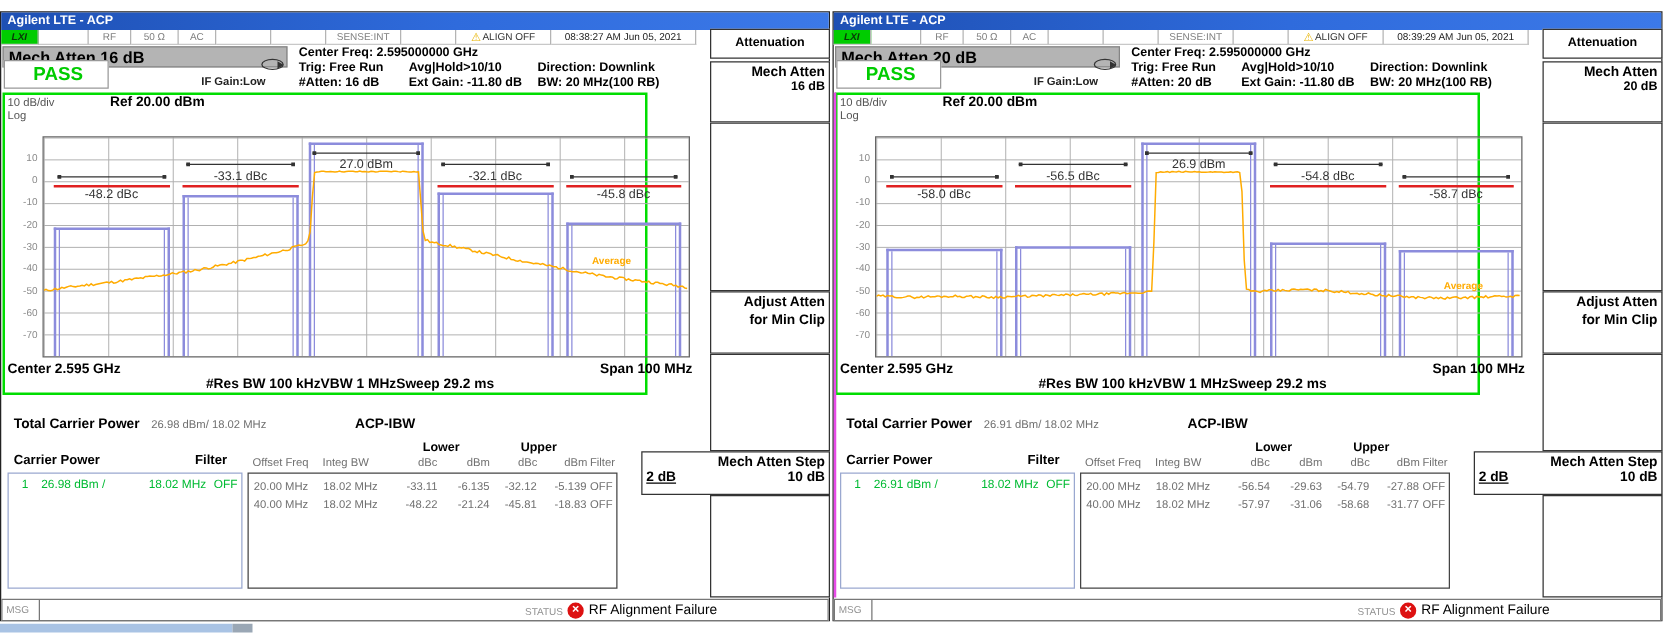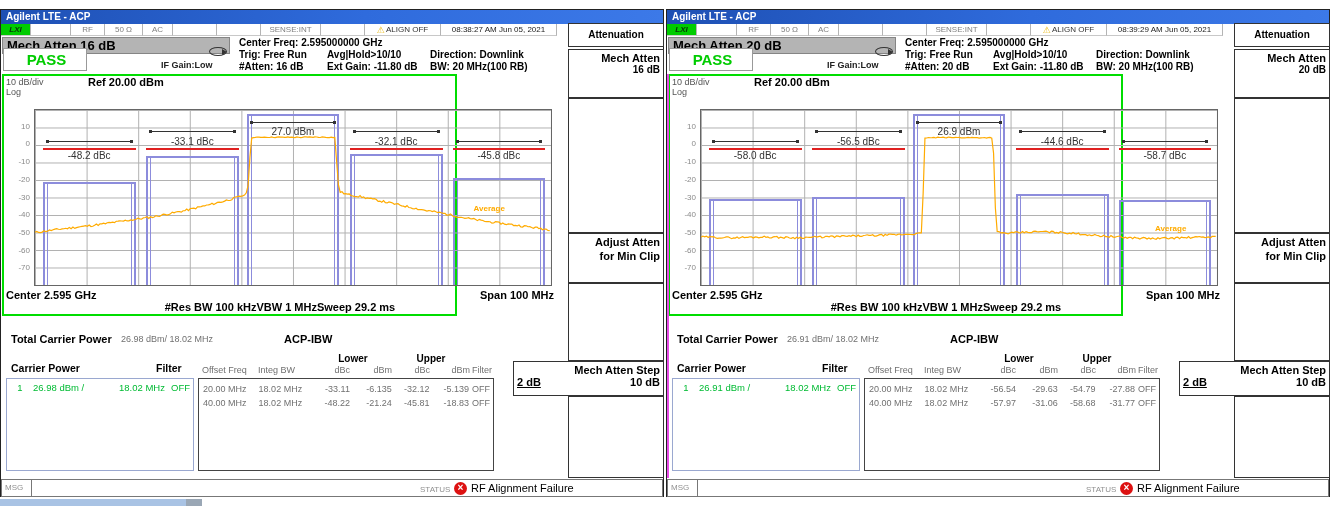--- a/index.html
+++ b/index.html
@@ -32,21 +32,21 @@
   .loopicon::after{content:'';position:absolute;right:-4px;top:1px;border:3px solid transparent;border-left:5px solid #333;}
 
   .cfreq{position:absolute;left:238px;top:27px;font-size:10px;font-weight:bold;color:#000;white-space:nowrap;}
   .inforow{position:absolute;left:238px;width:318px;height:12px;font-size:10px;font-weight:bold;color:#000;display:flex;white-space:nowrap;}
   .inforow .ic1{width:88px;}
   .inforow .ic2{width:103px;}
   .inforow .ic3{flex:1;}
   .inforow2{top:39px;}
   .inforow3{top:51px;}
 
-  .graphbox{position:absolute;left:1px;top:64px;width:455px;height:242px;border:2px solid #00dd00;background:#fff;}
+  .graphbox{position:absolute;left:1px;top:64px;width:516px;height:242px;border:2px solid #00dd00;background:#fff;}
   .ghead1{position:absolute;left:2px;top:1px;font-size:9px;color:#555;}
   .gref{position:absolute;left:84px;top:0;font-size:11px;font-weight:bold;color:#000;}
   .glog{position:absolute;left:2px;top:11px;font-size:9px;color:#555;}
   .yticks{position:absolute;left:0;top:33px;width:28px;height:177px;}
   .ytick{position:absolute;right:2px;width:100%;text-align:right;font-size:8px;color:#8a8a8a;}
   .plot{position:absolute;left:30px;top:33px;width:518px;height:177px;border:1px solid #666;
     background-image:linear-gradient(to right,#b0b0b0 1px,transparent 1px),
                      linear-gradient(to bottom,#b0b0b0 1px,transparent 1px);
     background-size:10% 10%;overflow:hidden;}
   .zone{position:absolute;bottom:0;border:2px solid #8c8cdc;border-bottom:none;background:transparent;}
@@ -347,21 +347,21 @@
           <div class="zone" style="left: 21.5%; width: 18%; top: 49.6%;"></div>
           <div class="rline" style="left: 21.5%; width: 18%; top: calc(22% - 1px);"></div>
           <div class="marrow" style="left: 22.1%; width: 16.8%; top: 12%;"></div>
           <div class="zlabel" style="left: 21.5%; width: 18%; top: calc(16.5% - 3px);">-56.5 dBc</div>
           <div class="zone" style="left: 41%; width: 18%; top: 2%;"></div>
           <div class="marrow" style="left: 41.6%; width: 16.8%; top: 7%;"></div>
           <div class="zlabel" style="left: 41%; width: 18%; top: calc(11% - 3px);">26.9 dBm</div>
           <div class="zone" style="left: 61%; width: 18%; top: 47.9%;"></div>
           <div class="rline" style="left: 61%; width: 18%; top: calc(22% - 1px);"></div>
           <div class="marrow" style="left: 61.6%; width: 16.8%; top: 12%;"></div>
-          <div class="zlabel" style="left: 61%; width: 18%; top: calc(16.5% - 3px);">-44.6 dBc</div>
+          <div class="zlabel" style="left: 61%; width: 18%; top: calc(16.5% - 3px);">-54.8 dBc</div>
           <div class="zone" style="left: 81%; width: 17.8%; top: 51.7%;"></div>
           <div class="rline" style="left: 81%; width: 17.8%; top: calc(22% - 1px);"></div>
           <div class="marrow" style="left: 81.6%; width: 16.6%; top: 17.5%;"></div>
           <div class="zlabel" style="left: 81%; width: 17.8%; top: calc(24.5% - 3px);">-58.7 dBc</div>
           <svg viewBox="0 0 1000 1000" preserveAspectRatio="none" class="trace-svg">
             <polyline points="0.0,726.5 3.5,720.3 7.0,724.3 10.5,720.7 14.0,728.8 17.5,722.1 21.0,724.4 24.5,723.2 28.0,730.0 31.5,733.0 35.0,732.1 38.5,732.4 42.0,730.9 45.5,728.7 49.0,724.7 52.5,724.6 56.0,730.5 59.5,735.5 63.0,730.9 66.5,731.9 70.0,725.3 73.5,733.6 77.0,728.7 80.5,724.2 84.0,729.3 87.5,728.0 91.0,727.8 94.5,724.4 98.0,725.1 101.5,731.3 105.0,725.3 108.5,726.6 112.0,730.3 115.5,727.5 119.0,727.7 122.5,720.6 126.0,727.4 129.5,725.6 133.0,731.5 136.5,731.0 140.0,725.2 143.5,724.1 147.0,722.2 150.5,732.8 154.0,726.8 157.5,729.3 161.0,732.7 164.5,724.0 168.0,725.7 171.5,731.5 175.0,733.2 178.5,728.8 182.0,735.2 185.5,726.8 189.0,732.7 192.5,727.0 196.0,733.3 199.5,733.8 203.0,726.0 206.5,727.1 210.0,728.0 213.5,727.4 217.0,725.4 220.5,721.6 224.0,726.6 227.5,723.8 231.0,721.0 234.5,730.2 238.0,728.6 241.5,721.6 245.0,722.5 248.5,724.3 252.0,718.9 255.5,721.0 259.0,728.2 262.5,719.3 266.0,721.0 269.5,724.9 273.0,718.2 276.5,717.9 280.0,720.6 283.5,722.0 287.0,718.3 290.5,721.9 294.0,715.1 297.5,717.4 301.0,724.1 304.5,715.0 308.0,721.8 311.5,722.7 315.0,717.1 318.5,715.8 322.0,713.0 325.5,716.7 329.0,716.9 332.5,712.6 336.0,720.3 339.5,720.4 343.0,716.7 346.5,712.4 350.0,710.8 353.5,720.9 357.0,710.2 360.5,716.5 364.0,709.4 367.5,709.0 371.0,710.5 374.5,710.4 378.0,715.4 381.5,710.7 385.0,708.7 388.5,713.8 392.0,712.4 395.5,710.7 399.0,710.7 402.5,710.9 406.0,711.5 409.5,712.1 413.0,712.4 416.5,706.6 420.0,702.7 423.5,701.7 427.0,702.6 430.5,476.7 434.0,160.5 437.5,160.0 441.0,157.2 444.5,158.6 448.0,158.1 451.5,156.1 455.0,159.8 458.5,155.3 462.0,156.9 465.5,157.2 469.0,154.7 472.5,157.6 476.0,159.1 479.5,154.7 483.0,156.5 486.5,158.2 490.0,157.8 493.5,156.0 497.0,157.2 500.5,156.7 504.0,158.9 507.5,159.1 511.0,159.3 514.5,158.3 518.0,156.6 521.5,158.6 525.0,157.0 528.5,157.7 532.0,157.5 535.5,157.8 539.0,160.2 542.5,158.8 546.0,158.7 549.5,157.2 553.0,160.4 556.5,157.7 560.0,156.5 563.5,160.5 567.0,247.3 570.5,560.0 574.0,693.4 577.5,694.6 581.0,702.1 584.5,700.3 588.0,701.9 591.5,704.6 595.0,708.1 598.5,702.5 602.0,698.4 605.5,701.0 609.0,696.4 612.5,696.5 616.0,700.4 619.5,702.6 623.0,694.5 626.5,701.9 630.0,694.9 633.5,698.9 637.0,700.8 640.5,701.2 644.0,693.9 647.5,692.4 651.0,695.1 654.5,696.8 658.0,694.2 661.5,694.3 665.0,693.4 668.5,692.5 672.0,696.0 675.5,701.1 679.0,692.4 682.5,693.5 686.0,703.1 689.5,699.5 693.0,704.1 696.5,694.7 700.0,698.5 703.5,701.8 707.0,705.3 710.5,708.0 714.0,704.3 717.5,707.7 721.0,700.0 724.5,706.3 728.0,708.1 731.5,703.1 735.0,714.1 738.5,712.7 742.0,712.7 745.5,712.1 749.0,717.1 752.5,713.1 756.0,717.8 759.5,716.6 763.0,710.7 766.5,715.6 770.0,717.6 773.5,723.1 777.0,722.9 780.5,715.6 784.0,723.4 787.5,723.7 791.0,727.5 794.5,717.8 798.0,724.7 801.5,727.2 805.0,724.2 808.5,721.5 812.0,721.1 815.5,727.0 819.0,731.4 822.5,726.6 826.0,732.6 829.5,727.9 833.0,727.9 836.5,735.7 840.0,727.4 843.5,730.9 847.0,732.0 850.5,737.2 854.0,731.8 857.5,728.3 861.0,730.9 864.5,737.0 868.0,731.1 871.5,736.8 875.0,731.0 878.5,735.7 882.0,739.0 885.5,729.9 889.0,735.8 892.5,731.6 896.0,729.4 899.5,728.3 903.0,733.7 906.5,736.9 910.0,730.9 913.5,729.7 917.0,736.8 920.5,728.0 924.0,726.0 927.5,735.5 931.0,726.1 934.5,729.2 938.0,728.6 941.5,731.8 945.0,723.7 948.5,733.4 952.0,729.3 955.5,726.8 959.0,723.3 962.5,725.0 966.0,723.0 969.5,726.6 973.0,725.3 976.5,729.5 980.0,727.9 983.5,725.7 987.0,730.8 990.5,722.4 994.0,721.5 997.5,722.4" fill="none" stroke="#ffab00" stroke-width="1.2" vector-effect="non-scaling-stroke"></polyline>
           </svg>
           <div class="avg-label" style="left: 88%; top: calc(67.5% - 4px);">Average</div>
         </div>
     <div class="gannot1">

